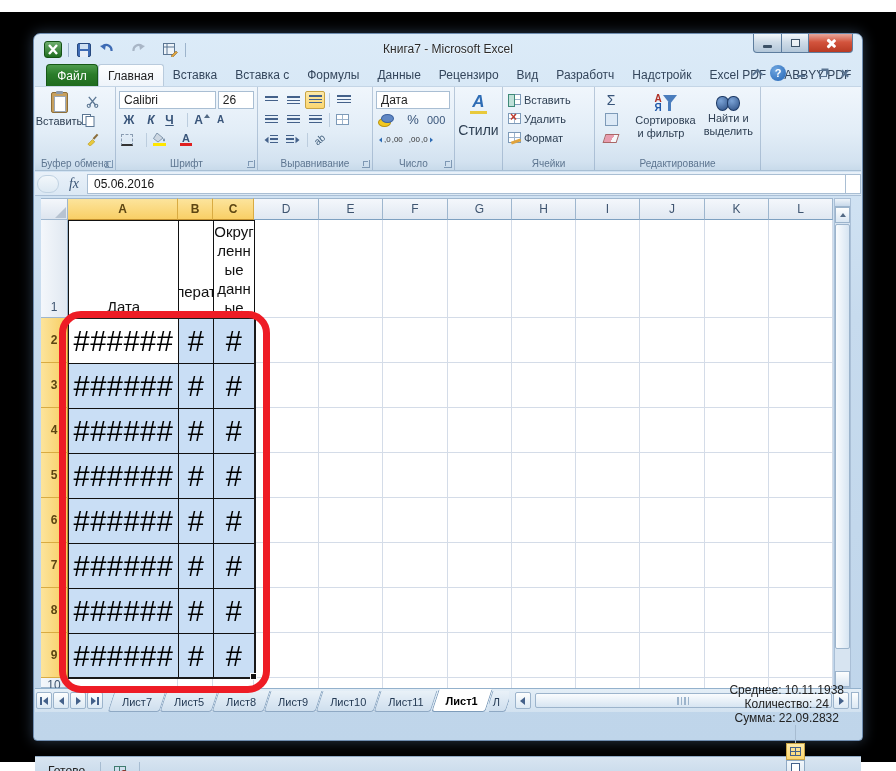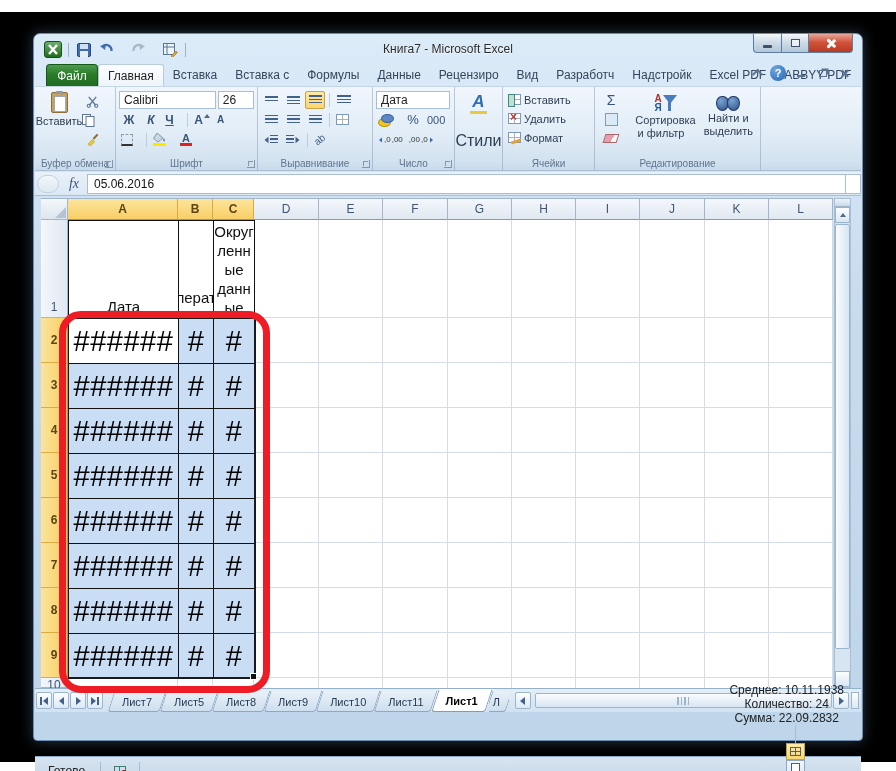--- a/index.html
+++ b/index.html
@@ -143,21 +143,21 @@
     background:linear-gradient(to right,#f4f7fb,#e0e8f1); border-right:1px solid #9eb6ce; border-bottom:1px solid #9eb6ce; }
   .rowh.tall { align-items:flex-end; padding-bottom:3px; }
   .rowh.sel { background:linear-gradient(to right,#fce49c,#f8cd60); border-right:1px solid #c2902e; border-bottom:1px solid #d9ab42; color:#5c4512; font-weight:bold; }
   #cells { position:absolute; left:34px; top:186px; width:765px; height:468px; background:#fff; overflow:hidden; }
   .vline { position:absolute; top:0; bottom:0; width:1px; background:#d4dce8; z-index:1; }
   .hline { position:absolute; left:0; right:0; height:1px; background:#d4dce8; z-index:1; }
   #tblock { position:absolute; left:0; top:0; width:187px; height:459px; border-left:1px solid #111; border-top:1px solid #111; z-index:2; }
   .t-c { border-right:1px solid #111; border-bottom:1px solid #111; overflow:hidden; }
   #trow1 { display:flex; height:98px; background:#fff; }
   #c-a1 { width:110px; display:flex; align-items:flex-end; justify-content:center; font-size:15px; color:#111; padding-bottom:3px; }
-  #c-b1 { width:35px; display:flex; align-items:flex-end; justify-content:center; font-size:15px; color:#111; padding-bottom:12px; }
+  #c-b1 { width:35px; display:flex; align-items:flex-end; justify-content:center; font-size:15px; color:#111; padding-bottom:18px; }
   #c-c1 { width:41px; display:flex; flex-direction:column; align-items:center; justify-content:flex-end; font-size:15px; color:#111; line-height:19px; padding-bottom:1px; }
   .trow { display:flex; height:45px; }
   .tcell { background:#c9def5; display:flex; align-items:center; justify-content:center; font-size:29px; color:#000; letter-spacing:0.5px; }
   .tcell.c0 { width:110px; } .tcell.c1 { width:35px; } .tcell.c2 { width:41px; }
   .tcell.active-cell { background:#fff; }
   #sel-outline { position:absolute; left:-1px; top:97px; width:189px; height:362px; border:2px solid #1a1a1a; z-index:3; }
   #fill-handle { position:absolute; left:182px; top:453px; width:7px; height:7px; background:#111; border:1px solid #fff; z-index:4; }
   #red-callout { position:absolute; left:25px; top:277px; width:211px; height:382px; border:7px solid #ee1c25; border-radius:22px; z-index:40; }
 
   
@@ -482,21 +482,21 @@
             <span class="tri-r" style="transform:scale(.6);border-left-color:#2f6db5;"></span>
           </div>
       </div>
       <div class="rgroup-label">Число</div>
       <div class="launcher"></div>
     </div>
 
     <div class="rgroup" id="g-styles">
       <div id="styles-big">
         <div id="styles-ico">А</div>
-        <div style="font-size:16px;color:#2f4054;margin-top:18px;">Стили</div>
+        <div style="font-size:14px;color:#2f4054;margin-top:8px;">Стили</div>
         <span class="tri-d" style="margin-top:3px;"></span>
       </div>
     </div>
 
     <div class="rgroup" id="g-cells">
       <div class="cells-row">
           <span class="mini-table mt-insert"></span>
           <span>Вставить</span>
           <span class="tri-d" style="margin-left:auto;"></span>
         </div>

